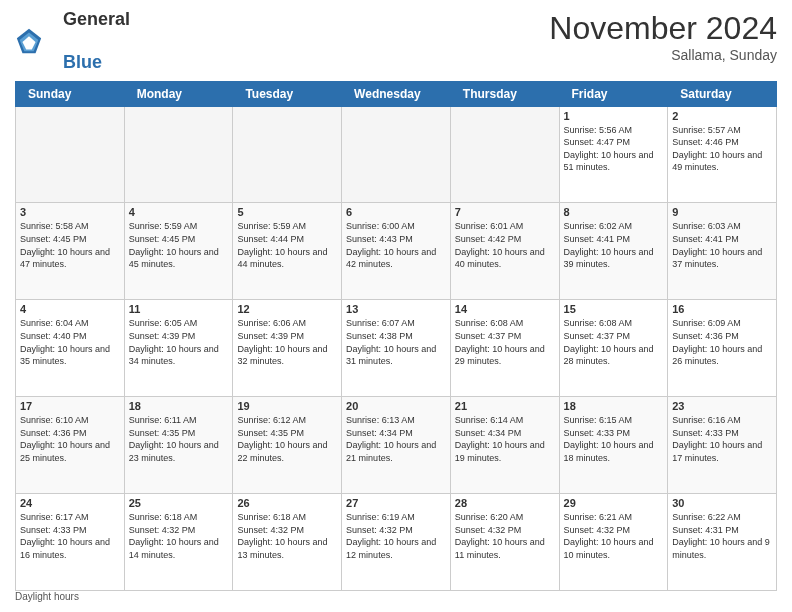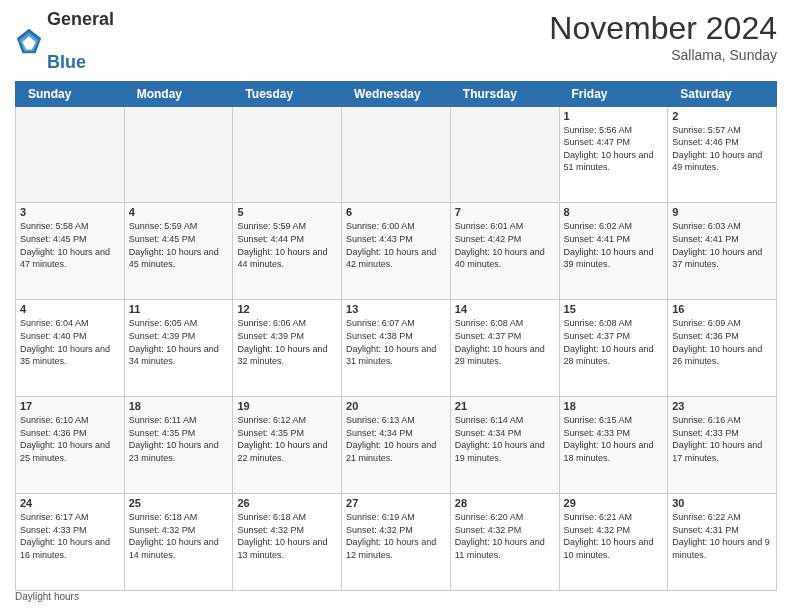--- a/index.html
+++ b/index.html
@@ -19,21 +19,21 @@
     }
     .header {
       display: flex;
       justify-content: space-between;
       align-items: flex-start;
       margin-bottom: 8px;
     }
     .logo {
       display: flex;
       align-items: center;
-      gap: 4px;
+      gap: 20px;
     }
     .logo-text {
       display: flex;
       flex-direction: column;
       line-height: 1.1;
     }
     .logo-general {
       font-size: 18px;
       font-weight: bold;
       color: #333;

